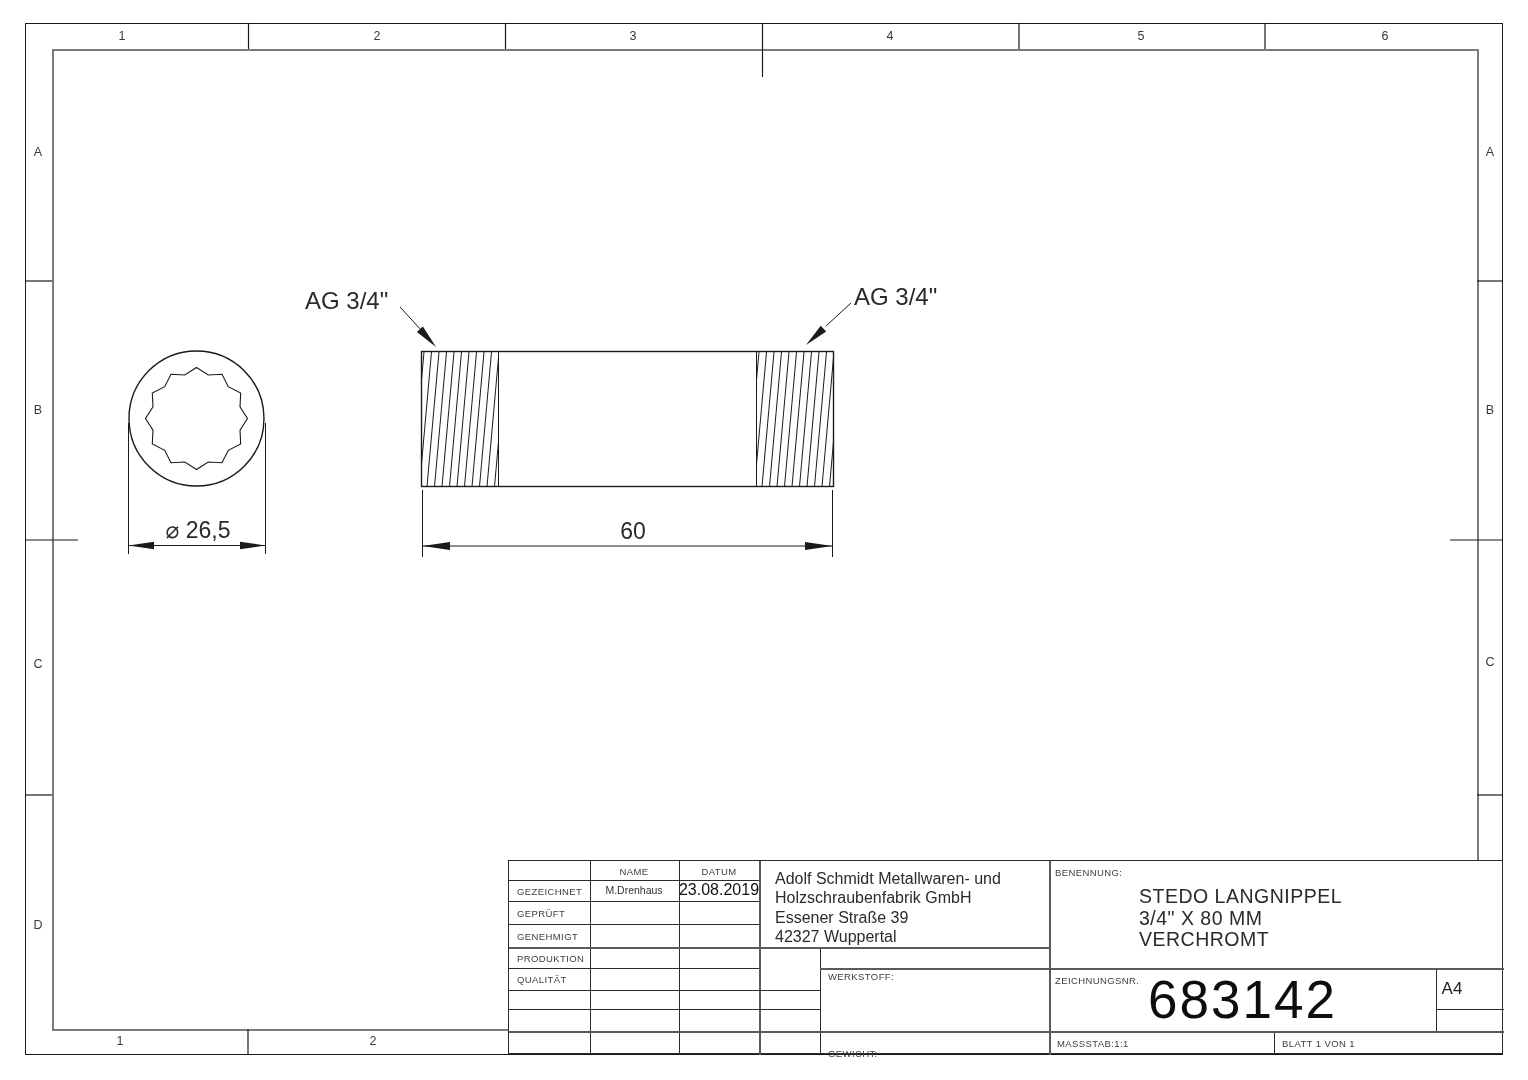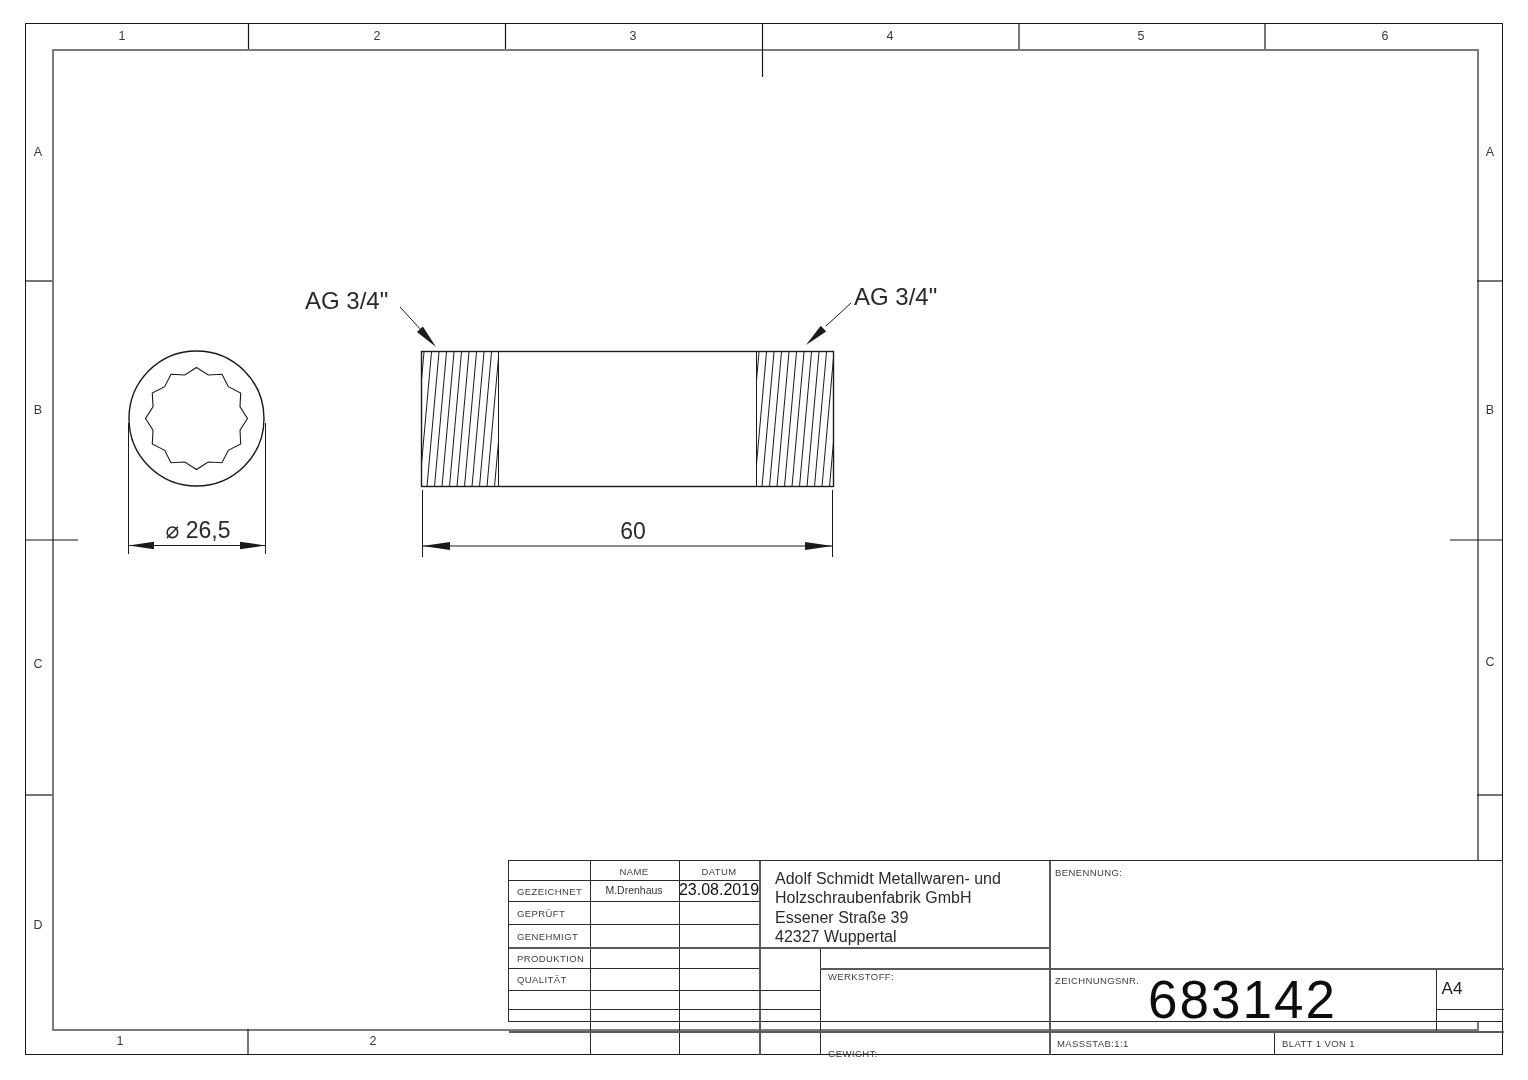--- a/index.html
+++ b/index.html
@@ -13,21 +13,21 @@
   .outer-border{left:25px;top:23px;width:1476px;height:1030px;border:1.4px solid #1a1a1a;}
   .inner-frame{left:52px;top:49px;width:1423px;height:978px;border:2px solid #7b7b7b;}
   
   .zone{font-size:12.5px;color:#3a3a3a;transform:translate(-50%,-50%);}
   
   .geo{left:0;top:0;width:1528px;height:1080px;}
   
   .dimtxt{font-size:23px;color:#2a2a2a;transform:translateX(-50%);white-space:nowrap;}
   .agtxt{font-size:24px;color:#2a2a2a;white-space:nowrap;}
   
-  .tb{left:508px;top:860px;width:995px;height:162px;background:#ffffff;border:1.5px solid #2b2b2b;box-sizing:border-box;}
+  .tb{left:508px;top:860px;width:995px;height:194px;background:#ffffff;border:1.5px solid #2b2b2b;box-sizing:border-box;}
   .tb .v{position:absolute;width:1px;background:#2b2b2b;}
   .tb .h{position:absolute;height:1px;background:#2b2b2b;}
   .tb .thick{background:#5a5a5a;}
   .tb .v.thick{width:2px;}
   .tb .h.thick{height:2px;}
   .lbl{position:absolute;font-size:9.5px;color:#3d3d3d;letter-spacing:.4px;white-space:nowrap;}
   .cellc{position:absolute;transform:translate(-50%,-50%);white-space:nowrap;}
   .namev{font-size:10.5px;color:#333;}
   .datev{font-size:16px;color:#111;}
   .company{position:absolute;left:266px;top:8px;font-size:16px;line-height:19.3px;color:#2b2b2b;white-space:nowrap;}
@@ -187,20 +187,25 @@
     <div>Adolf Schmidt Metallwaren- und</div>
     <div>Holzschraubenfabrik GmbH</div>
     <div>Essener Straße 39</div>
     <div>42327 Wuppertal</div>
   </div>
 
   <div class="lbl" style="left:319px;top:110px">WERKSTOFF:</div>
   <div class="lbl" style="left:319px;top:187px">GEWICHT:</div>
 
   <div class="lbl" style="left:546px;top:6px">BENENNUNG:</div>
+  <div class="benen">
+    <div>STEDO LANGNIPPEL</div>
+    <div>3/4" X 80 MM</div>
+    <div>VERCHROMT</div>
+  </div>
 
   <div class="lbl" style="left:546px;top:114px">ZEICHNUNGSNR.</div>
   <div class="drawno">683142</div>
   <div class="a4">A4</div>
 
   <div class="lbl" style="left:548px;top:177px">MASSSTAB:1:1</div>
   <div class="lbl" style="left:773px;top:177px">BLATT 1 VON 1</div>
 </div>
 
 </body></html>

